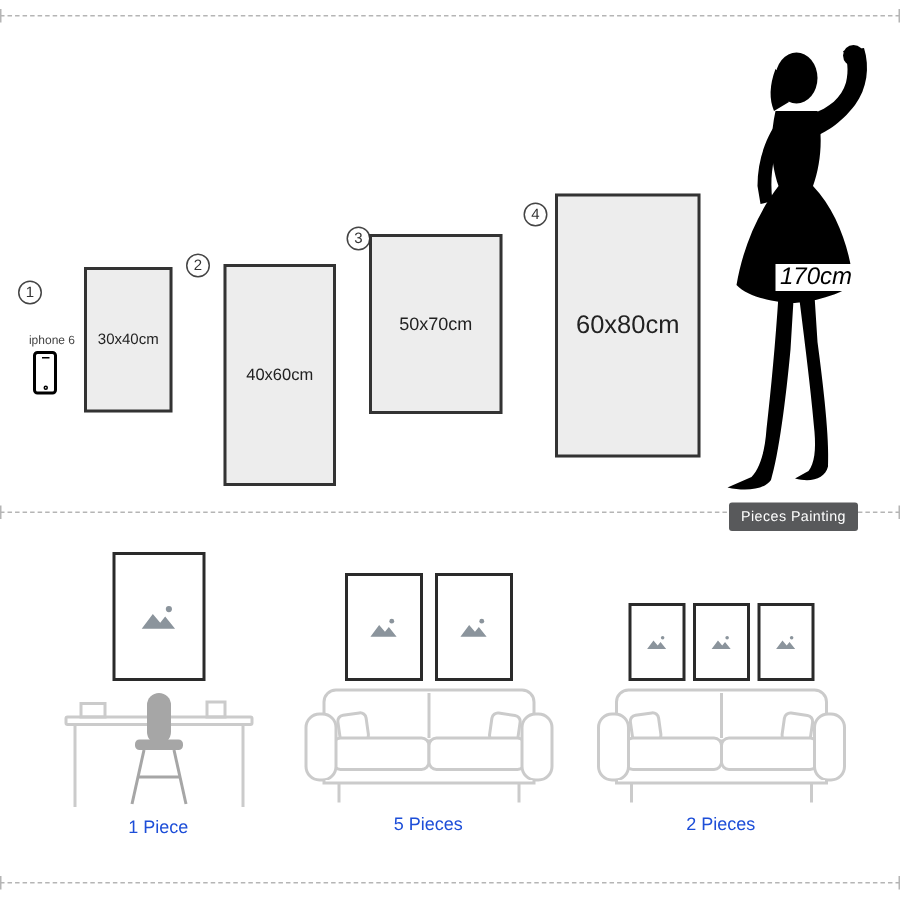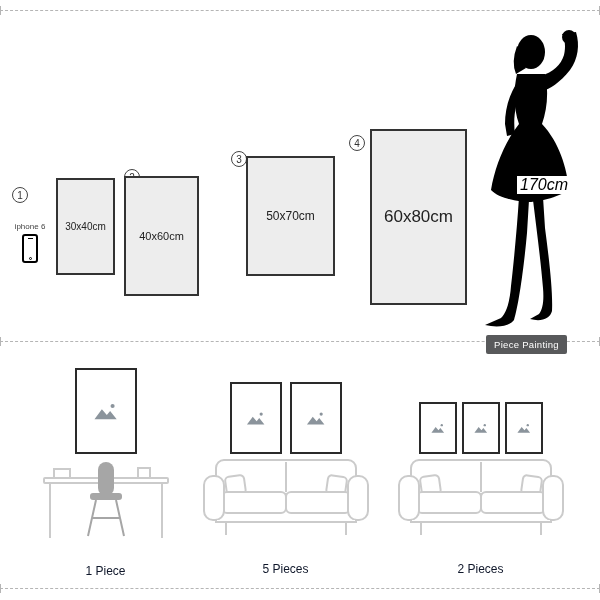--- a/index.html
+++ b/index.html
@@ -12,40 +12,40 @@
   
   .num { position:absolute; width:16px; height:16px; border:1px solid #444; border-radius:50%;
          font-size:10px; color:#333; display:flex; align-items:center; justify-content:center; }
 
   
   .art { position:absolute; background:#ededed; border:2px solid #333;
          display:flex; align-items:center; justify-content:center; color:#222; }
 
   
   .phone-wrap { position:absolute; left:10px; top:222px; width:40px; text-align:center; }
-  .phone-label { font-size:8px; color:#444; margin-bottom:3px; }
+  .phone-label { font-size:8px; color:#444; margin-bottom:3px;text-align:right; }
   .phone { width:16px; height:29px; border:2px solid #000; border-radius:3px; margin:0 auto; position:relative; background:#fff; }
   .phone-home { position:absolute; left:50%; bottom:1px; width:3px; height:3px; margin-left:-1.5px;
                 border:1px solid #000; border-radius:50%; }
   .phone-spk { position:absolute; left:50%; top:2px; width:5px; height:1px; margin-left:-2.5px; background:#000; }
 
   .woman { position:absolute; left:468px; top:28px; width:130px; height:308px; }
   .height-label { position:absolute; left:517px; top:176px; font-size:16px; color:#000;
                   background:#fff; padding:0 3px;font-style:italic; }
 
   .choose-btn { position:absolute; left:486px; top:335px; background:#58595b; color:#fff;
                 border:none; font-family:"Liberation Sans", sans-serif; font-size:9.5px;
                 padding:4px 8px; border-radius:2px; letter-spacing:.3px; cursor:pointer; }
 
   
   .scene { position:absolute; top:362px; display:flex; flex-direction:column; align-items:center; }
   .frames-row { height:92px; display:flex; justify-content:center; align-items:flex-end; }
   .wframe { background:#fff; border:2px solid #2a2a2a; display:flex; align-items:center; justify-content:center; }
   .furn { display:block; }
-  .scene-label { margin-top:24px; font-size:12px; color:#0f172a; }
+  .scene-label { margin-top:4px; font-size:12px; color:#1d4ed8; }
 </style>
 </head>
 <body>
 
 <div id="canvas">
 
   <div class="dash" style="top:10px"></div>
   <div class="dash" style="top:341px"></div>
   <div class="dash" style="top:588px"></div>
   <div class="tick" style="left:0;top:6px"></div>
@@ -56,21 +56,21 @@
   <div class="tick" style="right:0;top:584px"></div>
 
   <span class="num" style="left:12px;top:187px">1</span>
   <span class="num" style="left:124px;top:169px">2</span>
   <span class="num" style="left:231px;top:151px">3</span>
   <span class="num" style="left:349px;top:135px">4</span>
 
   <div class="art" style="left:56px;top:178px;width:59px;height:97px;font-size:10px">
     <span>30x40cm</span>
   </div>
-  <div class="art" style="left:124px;top:176px;width:75px;height:120px;font-size:11px">
+  <div class="art" style="left:149px;top:176px;width:75px;height:148px;font-size:11px">
     <span>40x60cm</span>
   </div>
   <div class="art" style="left:246px;top:156px;width:89px;height:120px;font-size:12px">
     <span>50x70cm</span>
   </div>
   <div class="art" style="left:370px;top:129px;width:97px;height:176px;font-size:17px">
     <span>60x80cm</span>
   </div>
 
   <div class="phone-wrap">
@@ -88,21 +88,21 @@
       <circle cx="101" cy="9" r="7"></circle>
       <path d="M73,48 C85,44 93,37 96,27 C98,19 97,11 94,6 L108,4 C112,17 110,31 102,42 C92,55 81,61 75,63 Z"></path>
       <path d="M51,52 C42,64 37,80 37,96 L39,108 L47,106 C45,92 47,74 54,62 Z"></path>
       <path d="M49,46 L77,46 C81,64 79,82 74,96 C91,114 99,140 101,162 C85,172 65,174 61,174 C53,174 31,171 23,162 C27,138 37,114 51,96 C46,82 45,64 49,46 Z"></path>
       <path d="M51,169 C49,200 46,232 43,258 C42,272 39,284 33,290 L17,297 C30,300 42,298 46,292 C51,276 56,238 59,205 L61,172 Z"></path>
       <path d="M65,172 C69,204 73,236 75,260 C76,272 75,281 71,286 L62,291 C73,294 82,291 84,283 C85,264 81,230 77,200 L75,169 Z"></path>
     </g>
   </svg>
   <span class="height-label">170cm</span>
 
-  <button class="choose-btn">Piece Painting</button>
+  <button class="choose-btn">Pieces Painting</button>
 
   <div class="scene" style="left:28px;width:155px">
     <div class="frames-row">
       <div class="wframe" style="width:62px;height:86px">
         <svg width="28" height="20" viewBox="0 0 34 24">
           <circle cx="25" cy="6" r="2.5" fill="#8b949c"></circle>
           <path d="M3,22 L12,10 L18,17 L22,12 L30,22 Z" fill="#8b949c"></path>
         </svg>
       </div>
     </div>

